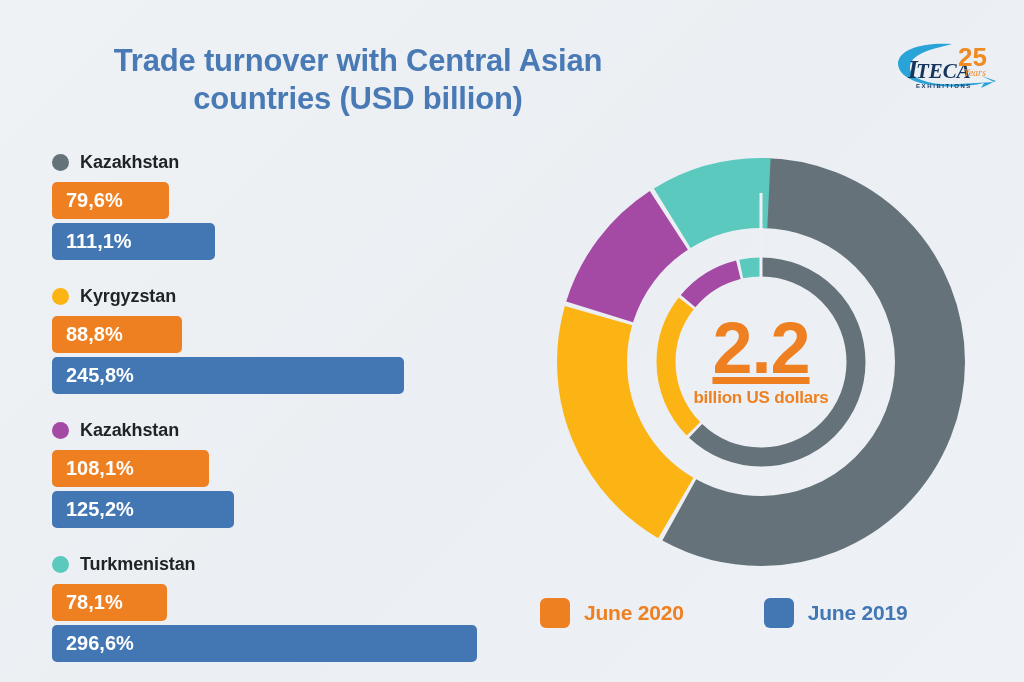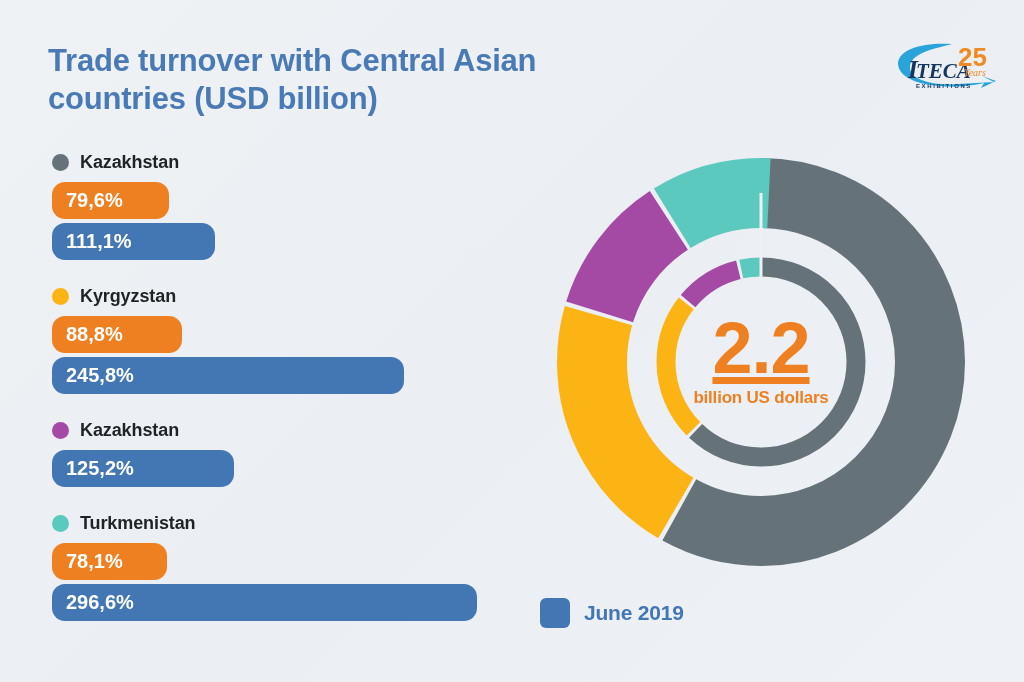--- a/index.html
+++ b/index.html
@@ -11,20 +11,21 @@
     height: 682px;
     background: #edf1f4;
     font-family: "Liberation Sans", sans-serif;
     overflow: hidden;
     position: relative;
   }
   .page {
     position: absolute;
     inset: 0;
     background: linear-gradient(135deg, #eef2f5 0%, #ebeff3 50%, #eef2f6 100%);
+    text-align: center;
   }
 
   
   .title {
     position: absolute;
     left: 48px;
     top: 42px;
     width: 620px;
     font-size: 31px;
     line-height: 38px;
@@ -68,21 +69,21 @@
   }
   .country {
     font-size: 18px;
     font-weight: bold;
     color: #1f2326;
     letter-spacing: -0.1px;
   }
 
   .bar {
     height: 37px;
-    border-radius: 13px;
+    border-radius: 5px;
     display: flex;
     align-items: center;
     color: #ffffff;
     font-size: 20px;
     font-weight: bold;
     padding-left: 14px;
     box-sizing: border-box;
     margin-bottom: 4px;
     white-space: nowrap;
   }
@@ -200,20 +201,23 @@
       <div class="bar blue" style="width:352px">
         <span>245,8%</span>
       </div>
     </div>
 
     <div class="group">
       <div class="group-head">
         <span class="dot" style="background:#a44aa4"></span>
         <span class="country">Kazakhstan</span>
       </div>
+      <div class="bar orange" style="width:157px">
+        <span>108,1%</span>
+      </div>
       <div class="bar blue" style="width:182px">
         <span>125,2%</span>
       </div>
     </div>
 
     <div class="group">
       <div class="group-head">
         <span class="dot" style="background:#5cc9bf"></span>
         <span class="country">Turkmenistan</span>
       </div>
@@ -250,18 +254,22 @@
     </svg>
 
     <div class="center-value">
       <div class="big-number">2.2</div>
       <div class="big-caption">billion US dollars</div>
     </div>
   </div>
 
   <div class="legend">
     <div class="legend-item">
+      <span class="legend-swatch" style="background:#ee8022"></span>
+      <span class="legend-label" style="color:#ee8022">June 2020</span>
+    </div>
+    <div class="legend-item">
       <span class="legend-swatch" style="background:#4277b4"></span>
       <span class="legend-label" style="color:#4277b4">June 2019</span>
     </div>
   </div>
 
 </div>
 
 </body></html>

